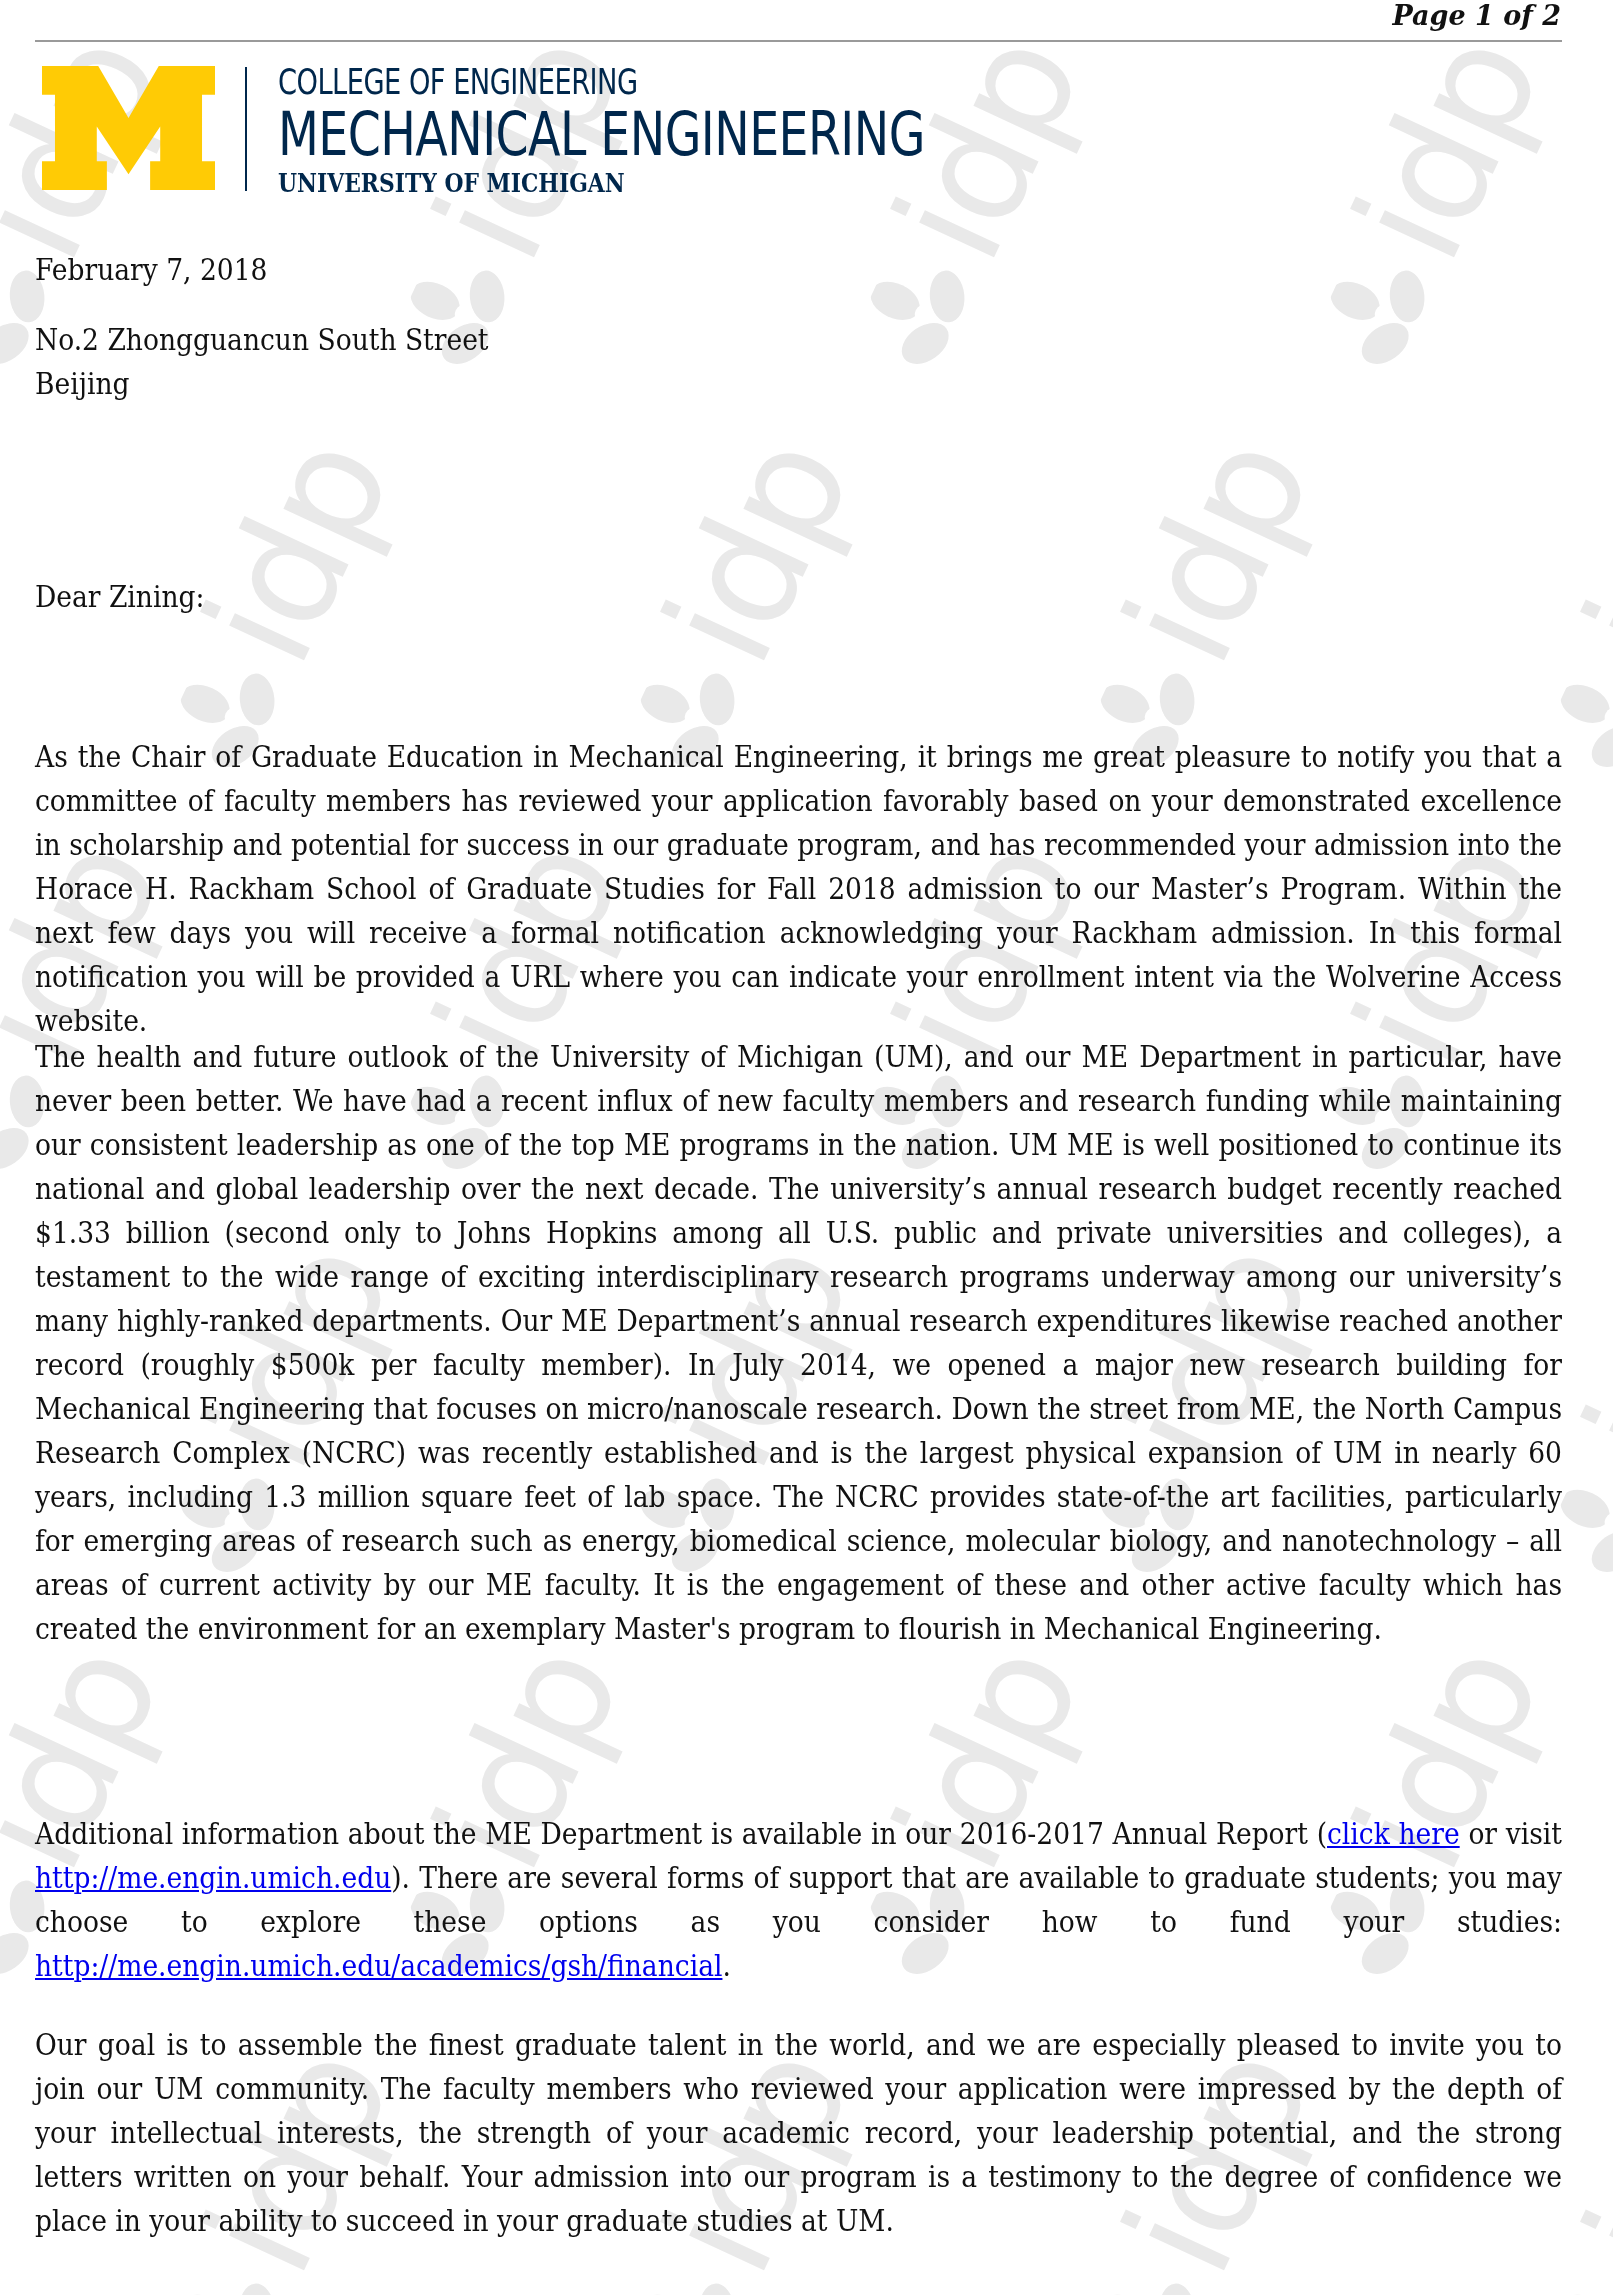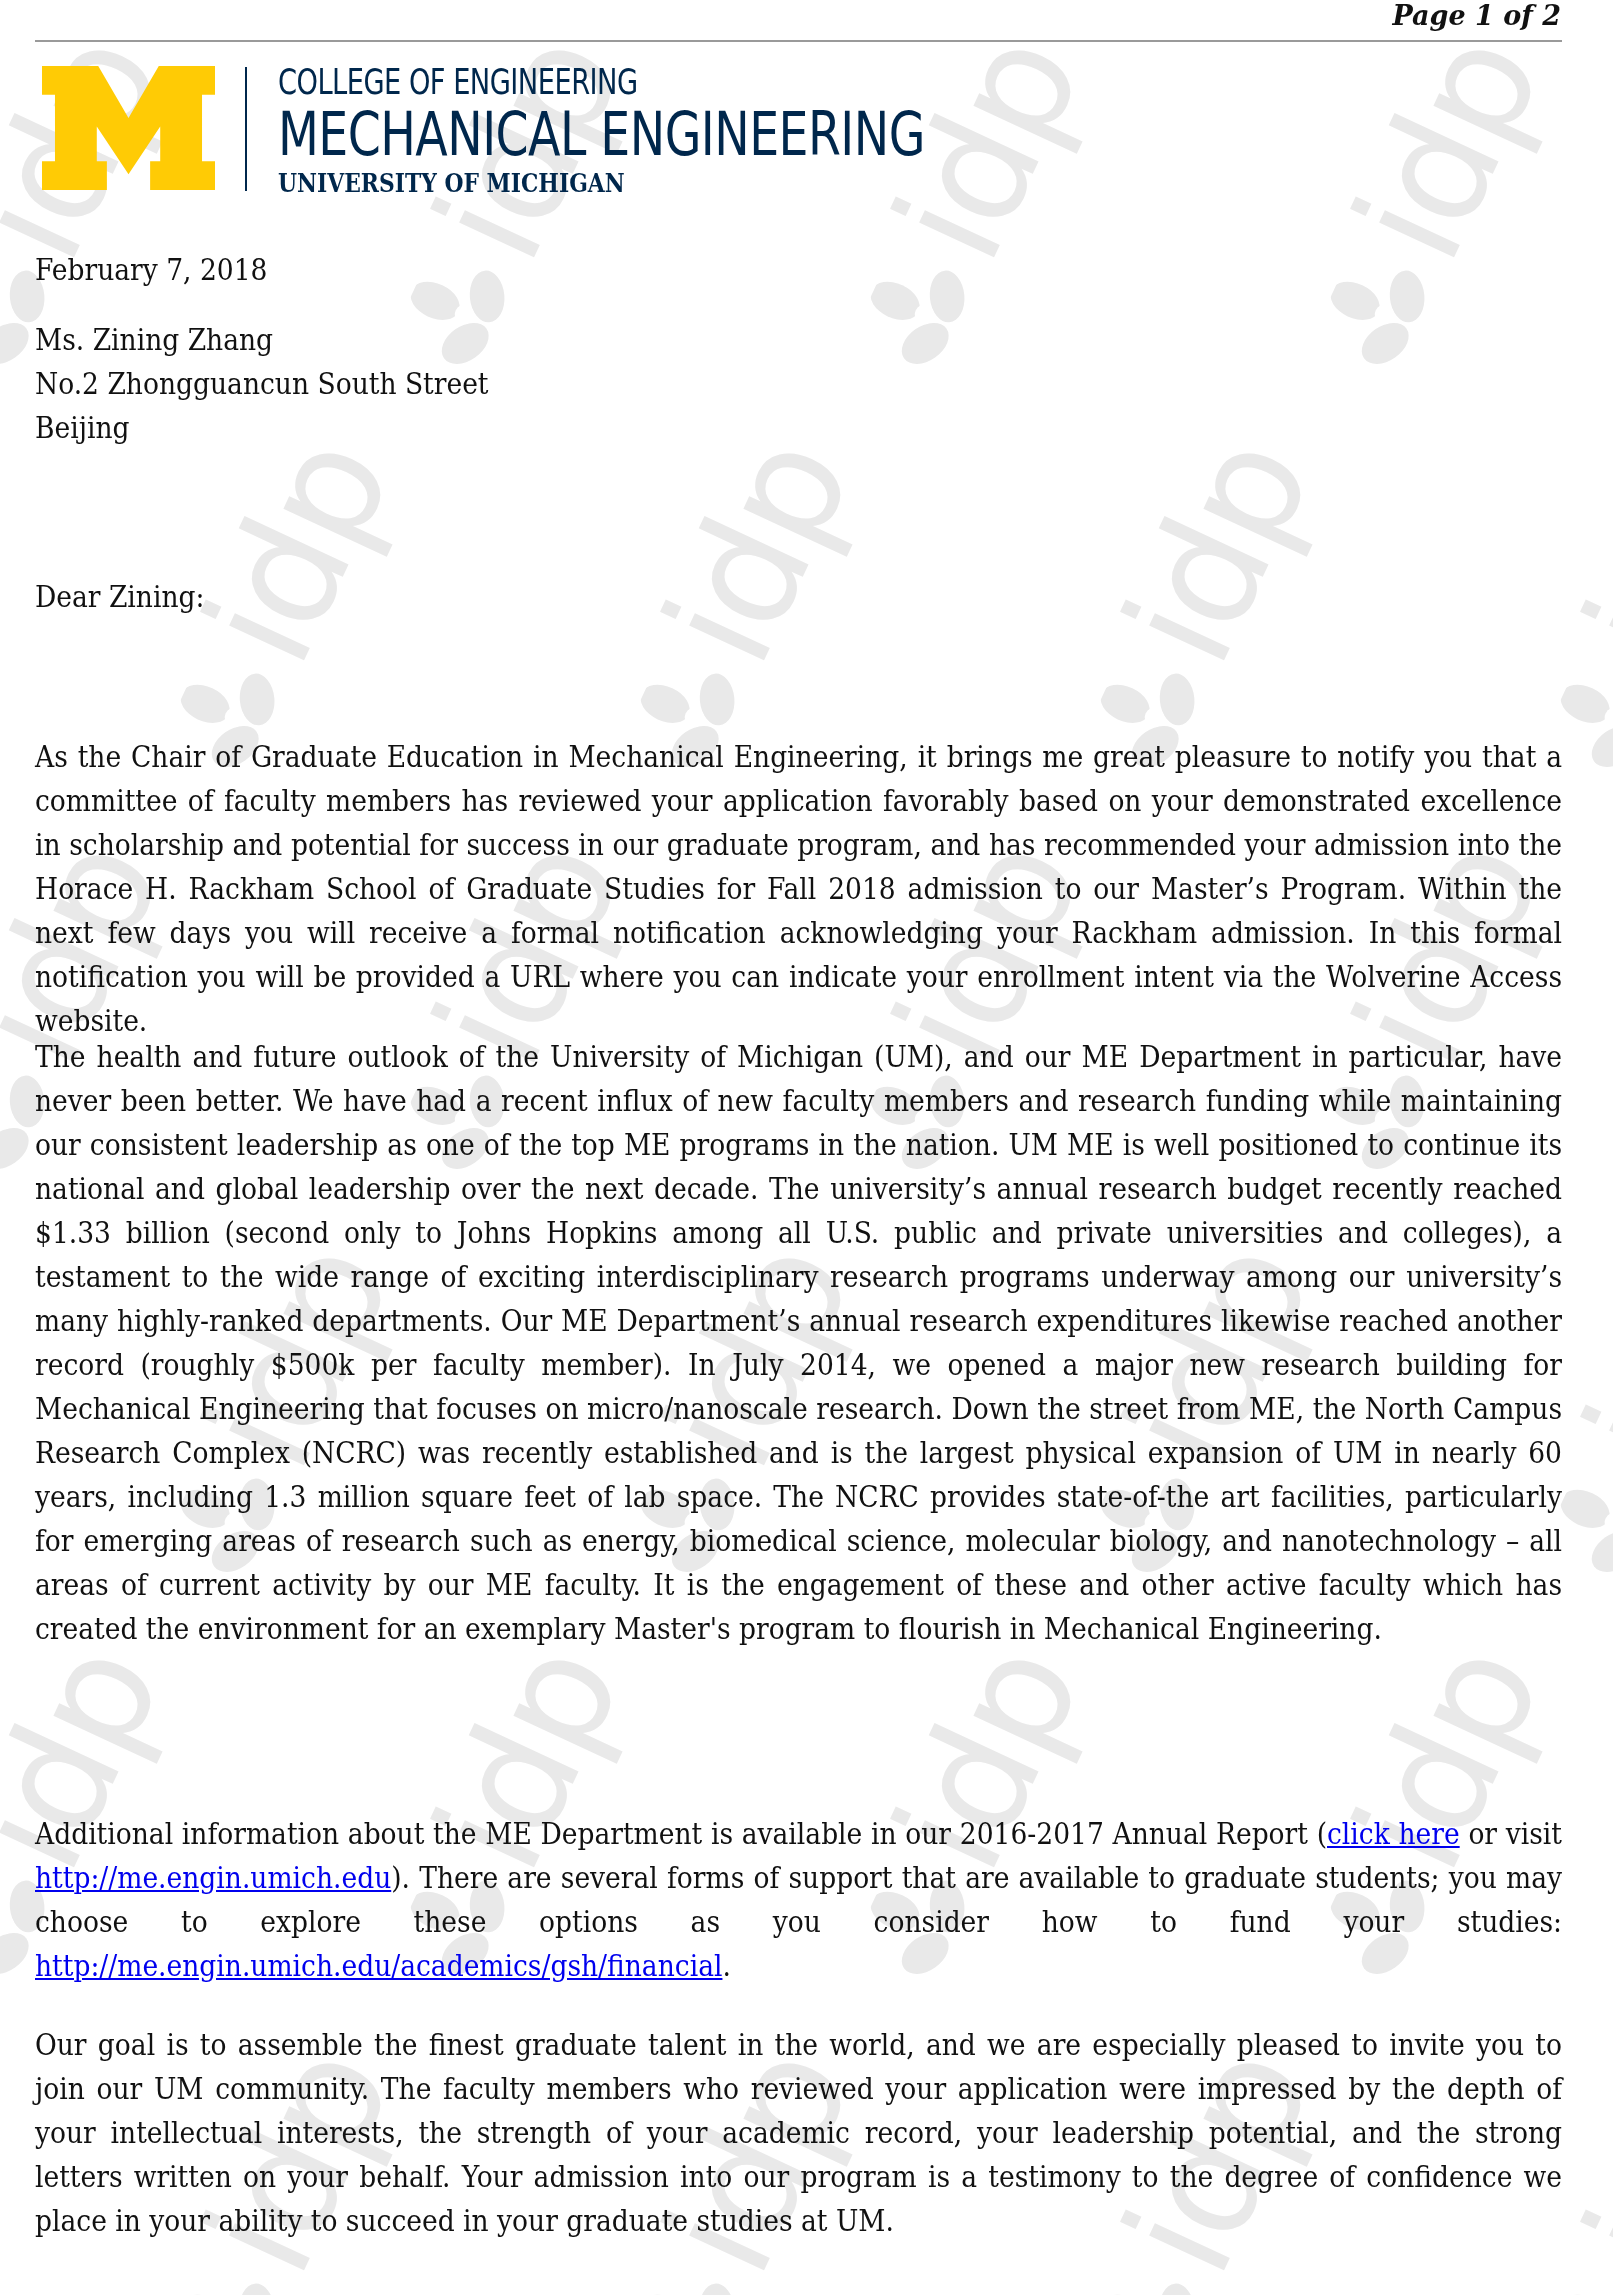--- a/index.html
+++ b/index.html
@@ -264,21 +264,20 @@
     <div class="logo-text">
       <div class="logo-l1">COLLEGE OF ENGINEERING</div>
       <div class="logo-l2">MECHANICAL ENGINEERING</div>
       <div class="logo-l3">UNIVERSITY OF MICHIGAN</div>
     </div>
   </div>
 
   <div class="text" style="top:248px;">February 7, 2018</div>
 
   <div class="text" style="top:318px;">
-    <span class="line">Ms. Zining Zhang</span>
     <span class="line">No.2 Zhongguancun South Street</span>
     <span class="line">Beijing</span>
   </div>
 
   <div class="text" style="top:575px;">Dear Zining:</div>
 
 
   <div class="text justify" style="top:735px;">As the Chair of Graduate Education in Mechanical Engineering, it brings me great pleasure to notify you that a committee of faculty members has reviewed your application favorably based on your demonstrated excellence in scholarship and potential for success in our graduate program, and has recommended your admission into the Horace H. Rackham School of Graduate Studies for Fall 2018 admission to our Master’s Program. Within the next few days you will receive a formal notification acknowledging your Rackham admission. In this formal notification you will be provided a URL where you can indicate your enrollment intent via the Wolverine Access website.</div>
 
   <div class="text justify" style="top:1035px;">The health and future outlook of the University of Michigan (UM), and our ME Department in particular, have never been better. We have had a recent influx of new faculty members and research funding while maintaining our consistent leadership as one of the top ME programs in the nation. UM ME is well positioned to continue its national and global leadership over the next decade. The university’s annual research budget recently reached $1.33 billion (second only to Johns Hopkins among all U.S. public and private universities and colleges), a testament to the wide range of exciting interdisciplinary research programs underway among our university’s many highly-ranked departments. Our ME Department’s annual research expenditures likewise reached another record (roughly $500k per faculty member). In July 2014, we opened a major new research building for Mechanical Engineering that focuses on micro/nanoscale research. Down the street from ME, the North Campus Research Complex (NCRC) was recently established and is the largest physical expansion of UM in nearly 60 years, including 1.3 million square feet of lab space. The NCRC provides state-of-the art facilities, particularly for emerging areas of research such as energy, biomedical science, molecular biology, and nanotechnology – all areas of current activity by our ME faculty. It is the engagement of these and other active faculty which has created the environment for an exemplary Master's program to flourish in Mechanical Engineering.</div>

